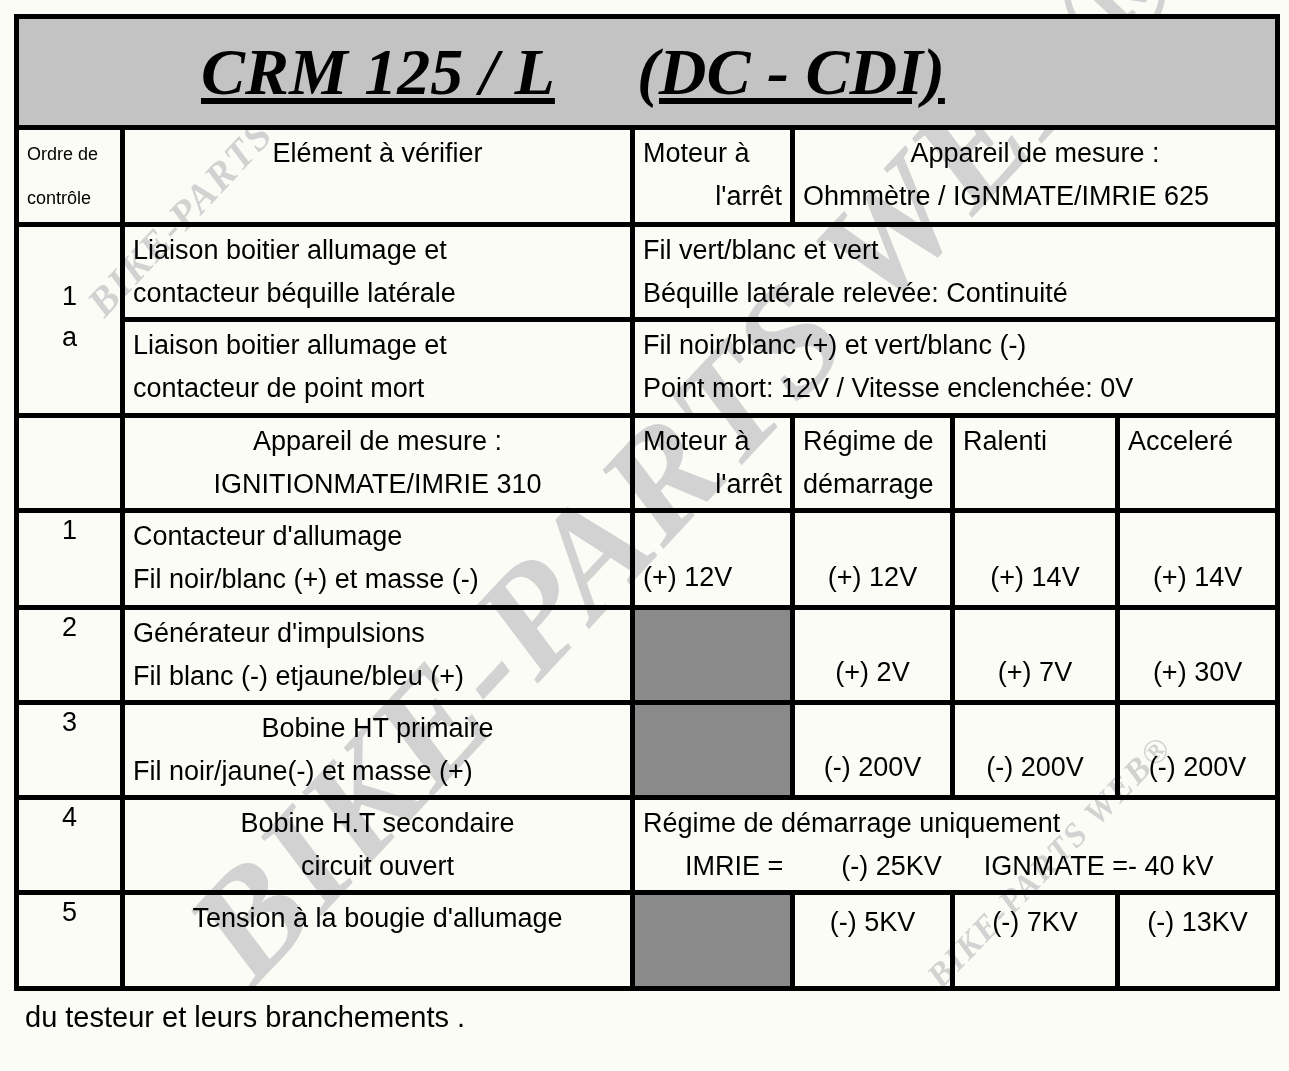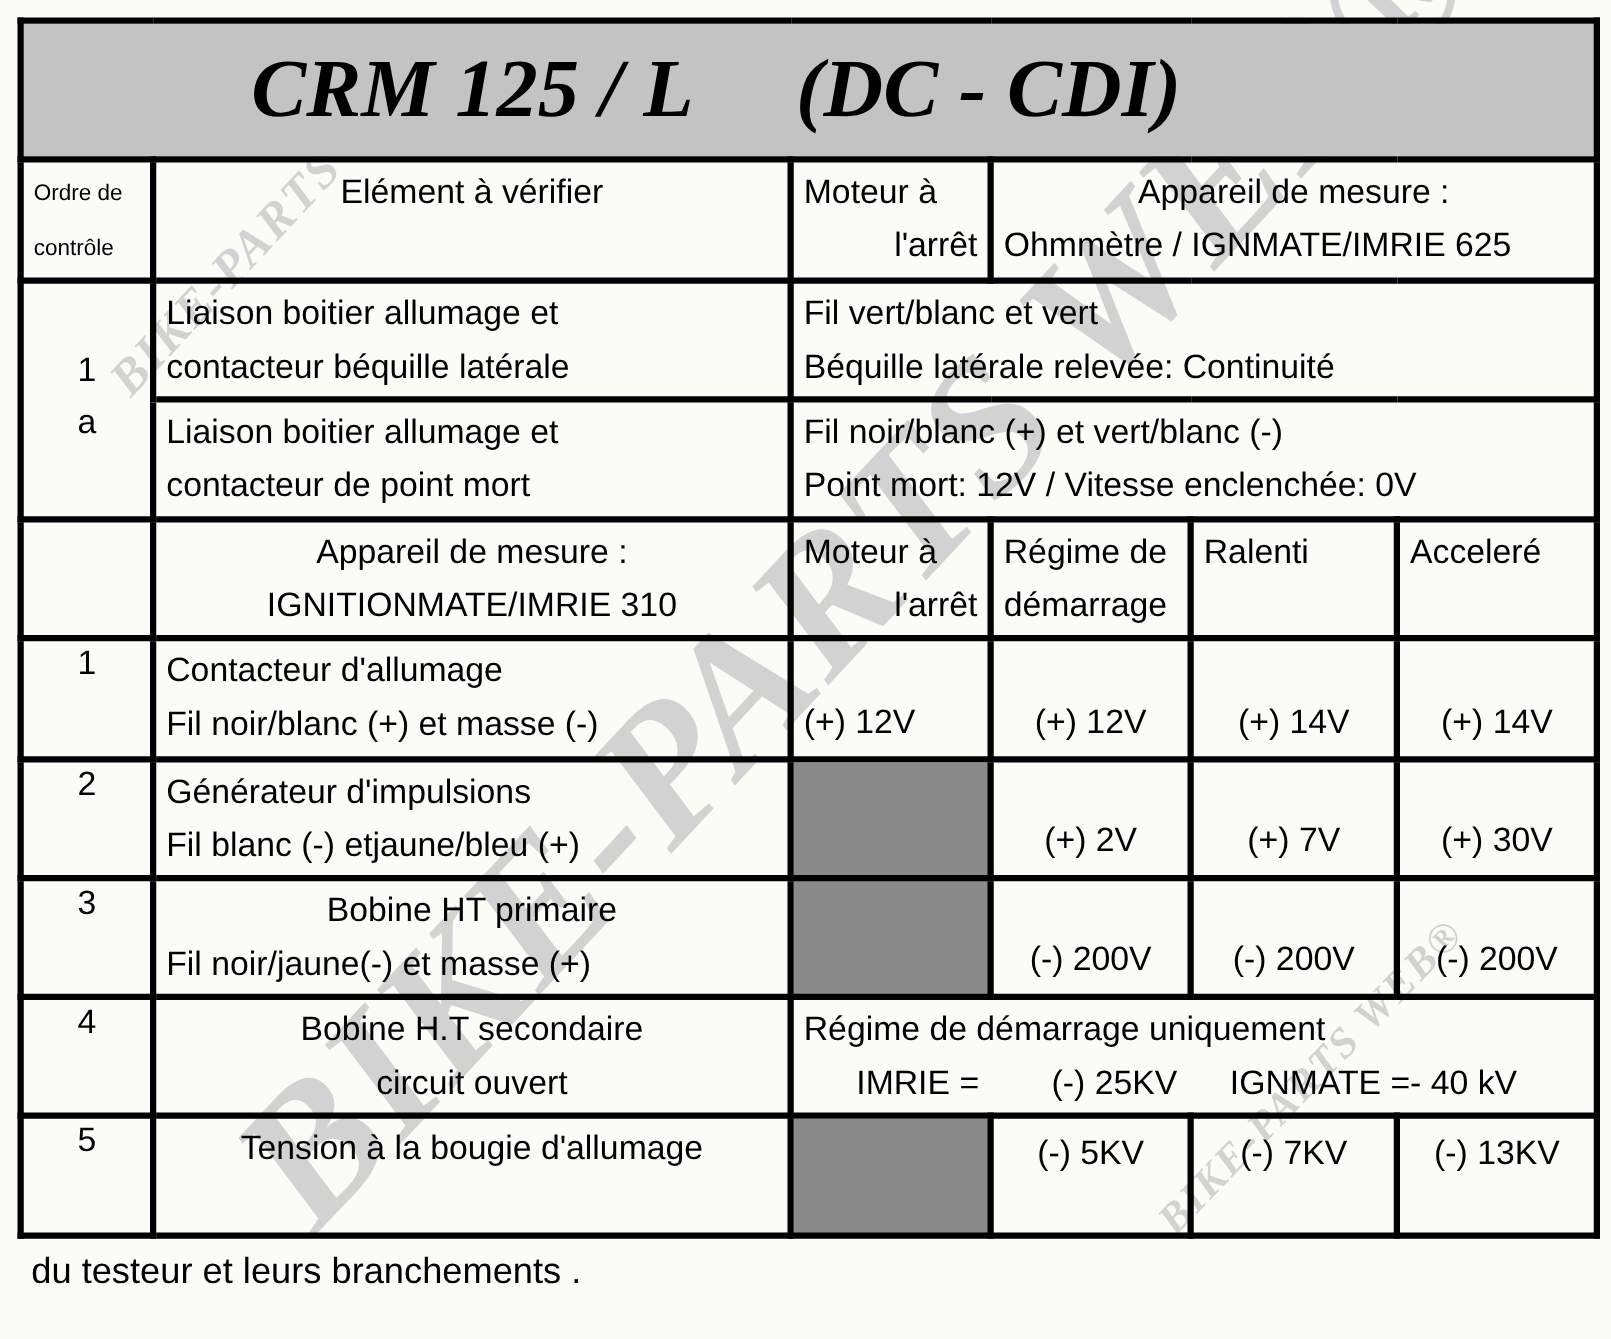--- a/index.html
+++ b/index.html
@@ -70,20 +70,21 @@
     background:#c3c3c3;
     padding:0 0 0 182px;
     vertical-align:middle;
   }
   .title-inner{
     display:flex;align-items:center;gap:82px;
     font-family:"Liberation Serif", serif;
     font-weight:bold;font-style:italic;
     font-size:66px;line-height:100px;
     white-space:nowrap;
+    text-decoration:underline;
   }
 
   
   tr.h1{height:93px;}
   tr.h2{height:87px;}
   td.hdr-ordre{font-size:18px;}
   td.hdr-ordre div{line-height:44px;}
   .center{text-align:center;}
   .ind-c{text-align:right;}
 

